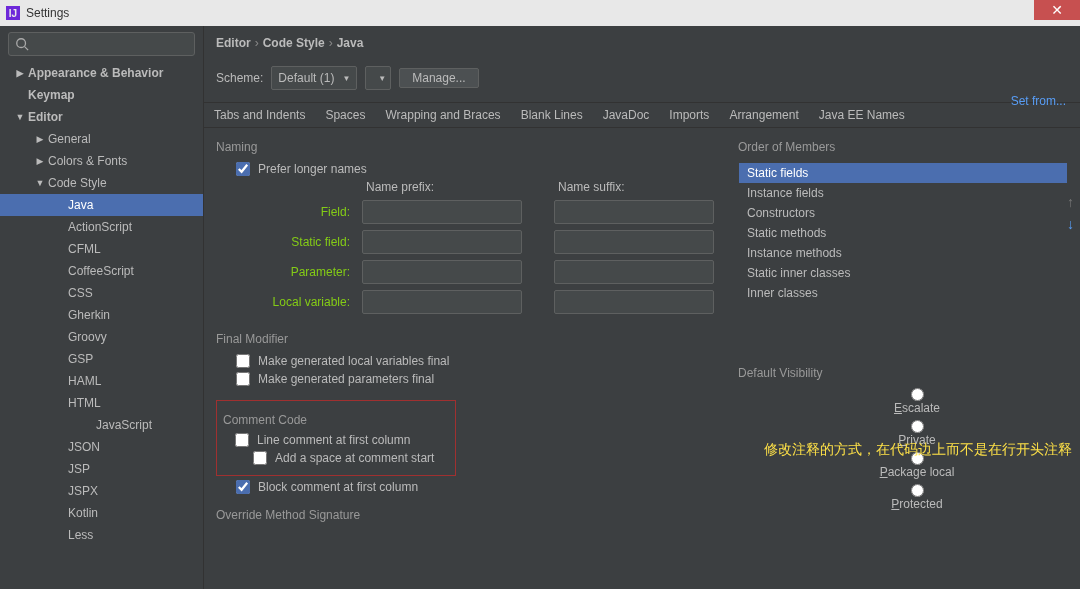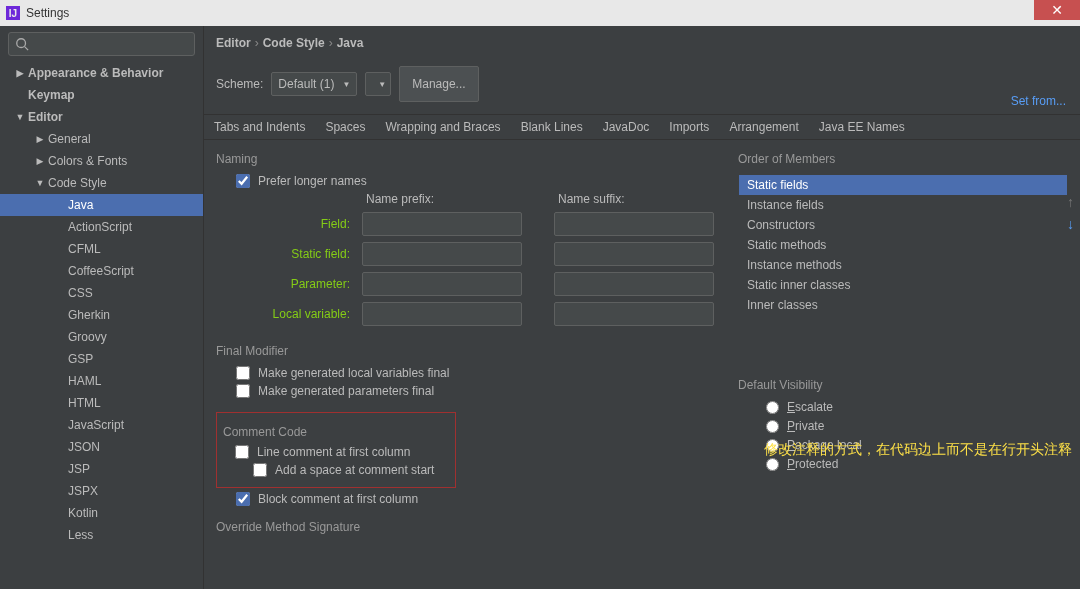--- a/index.html
+++ b/index.html
@@ -16,21 +16,21 @@
 .tree-item.selected { background: #4b6eaf; color: #fff; }
 .tree-item.bold { font-weight: bold; }
 .tree-arrow { width: 12px; display: inline-block; text-align: center; font-size: 9px; margin-right: 2px; }
 .content { flex: 1; display: flex; flex-direction: column; background: #3c3f41; position: relative; }
 .breadcrumb { padding: 10px 12px; font-weight: bold; color: #bbb; }
 .breadcrumb span.sep { color: #888; margin: 0 4px; font-weight: normal; }
 .scheme-row { display: flex; align-items: center; padding: 6px 12px 12px; gap: 8px; }
 .scheme-row label { color: #bbb; }
 .combo { background: #45494a; border: 1px solid #5e6060; height: 24px; display: flex; align-items: center; padding: 0 6px; border-radius: 2px; }
 .combo .arr { margin-left: 8px; font-size: 8px; }
-.btn { background: #4c5052; border: 1px solid #5e6060; height: 36px; padding: 0 12px; display: flex; align-items: center; border-radius: 2px; color: #bbb; }
+.btn { background: #4c5052; border: 1px solid #5e6060; height: 20px; padding: 0 12px; display: flex; align-items: center; border-radius: 2px; color: #bbb; }
 .setfrom { position: absolute; right: 14px; top: 68px; color: #589df6; cursor: pointer; }
 .tabs { display: flex; border-top: 1px solid #323232; border-bottom: 1px solid #323232; background: #3c3f41; }
 .tab { padding: 5px 10px; color: #bbb; cursor: pointer; }
 .tab.active { background: #515658; }
 .panel { flex: 1; display: flex; padding: 8px 12px 0; gap: 24px; overflow: hidden; }
 .left-col { flex: 1; min-width: 0; }
 .right-col { width: 330px; }
 .section-title { color: #999; font-size: 12px; margin: 4px 0 8px; }
 .chk { display: flex; align-items: center; gap: 8px; margin: 4px 0 4px 20px; color: #bbb; }
 .chk input { width: 14px; height: 14px; accent-color: #4b6eaf; }
@@ -40,21 +40,21 @@
 .txt { background: #45494a; border: 1px solid #5e6060; height: 24px; border-radius: 2px; }
 .fm-section { margin-top: 18px; }
 .comment-box { border: 1px solid #a03030; padding: 12px 6px 6px; margin-top: 14px; width: 240px; }
 .annotation { position: absolute; left: 560px; top: 415px; color: #fde047; font-size: 14px; }
 .order-list { border: 1px solid transparent; }
 .order-item { padding: 3px 8px; color: #bbb; }
 .order-item.sel { background: #4b6eaf; color: #fff; }
 .order-arrows { position: absolute; right: 6px; top: 168px; display: flex; flex-direction: column; gap: 6px; }
 .order-arrows div { color: #777; font-size: 14px; cursor: pointer; }
 .radio-group { margin-left: 28px; }
-.radio-item { display: flex; align-items: center; gap: 8px; margin: 5px 0; color: #bbb; }
+.radio-item { display: flex; align-items: center; margin: 5px 0; color: #bbb; flex-direction: column; }
 .radio-item input { width: 13px; height: 13px; }
 .radio-item .ul { text-decoration: underline; }
 .vis-section { margin-top: 62px; }
 </style>
 </head>
 <body>
 
 <div class="titlebar">
   <span class="titlebar-icon">IJ</span>
   <span>Settings</span>
@@ -127,21 +127,21 @@
           <span>GSP</span>
         </div>
         <div class="tree-item" style="padding-left: 54px;">
           <span class="tree-arrow"></span>
           <span>HAML</span>
         </div>
         <div class="tree-item" style="padding-left: 54px;">
           <span class="tree-arrow"></span>
           <span>HTML</span>
         </div>
-        <div class="tree-item" style="padding-left: 54px;">
+        <div class="tree-item" style="padding-left: 82px;">
           <span class="tree-arrow"></span>
           <span>JavaScript</span>
         </div>
         <div class="tree-item" style="padding-left: 54px;">
           <span class="tree-arrow"></span>
           <span>JSON</span>
         </div>
         <div class="tree-item" style="padding-left: 54px;">
           <span class="tree-arrow"></span>
           <span>JSP</span>

